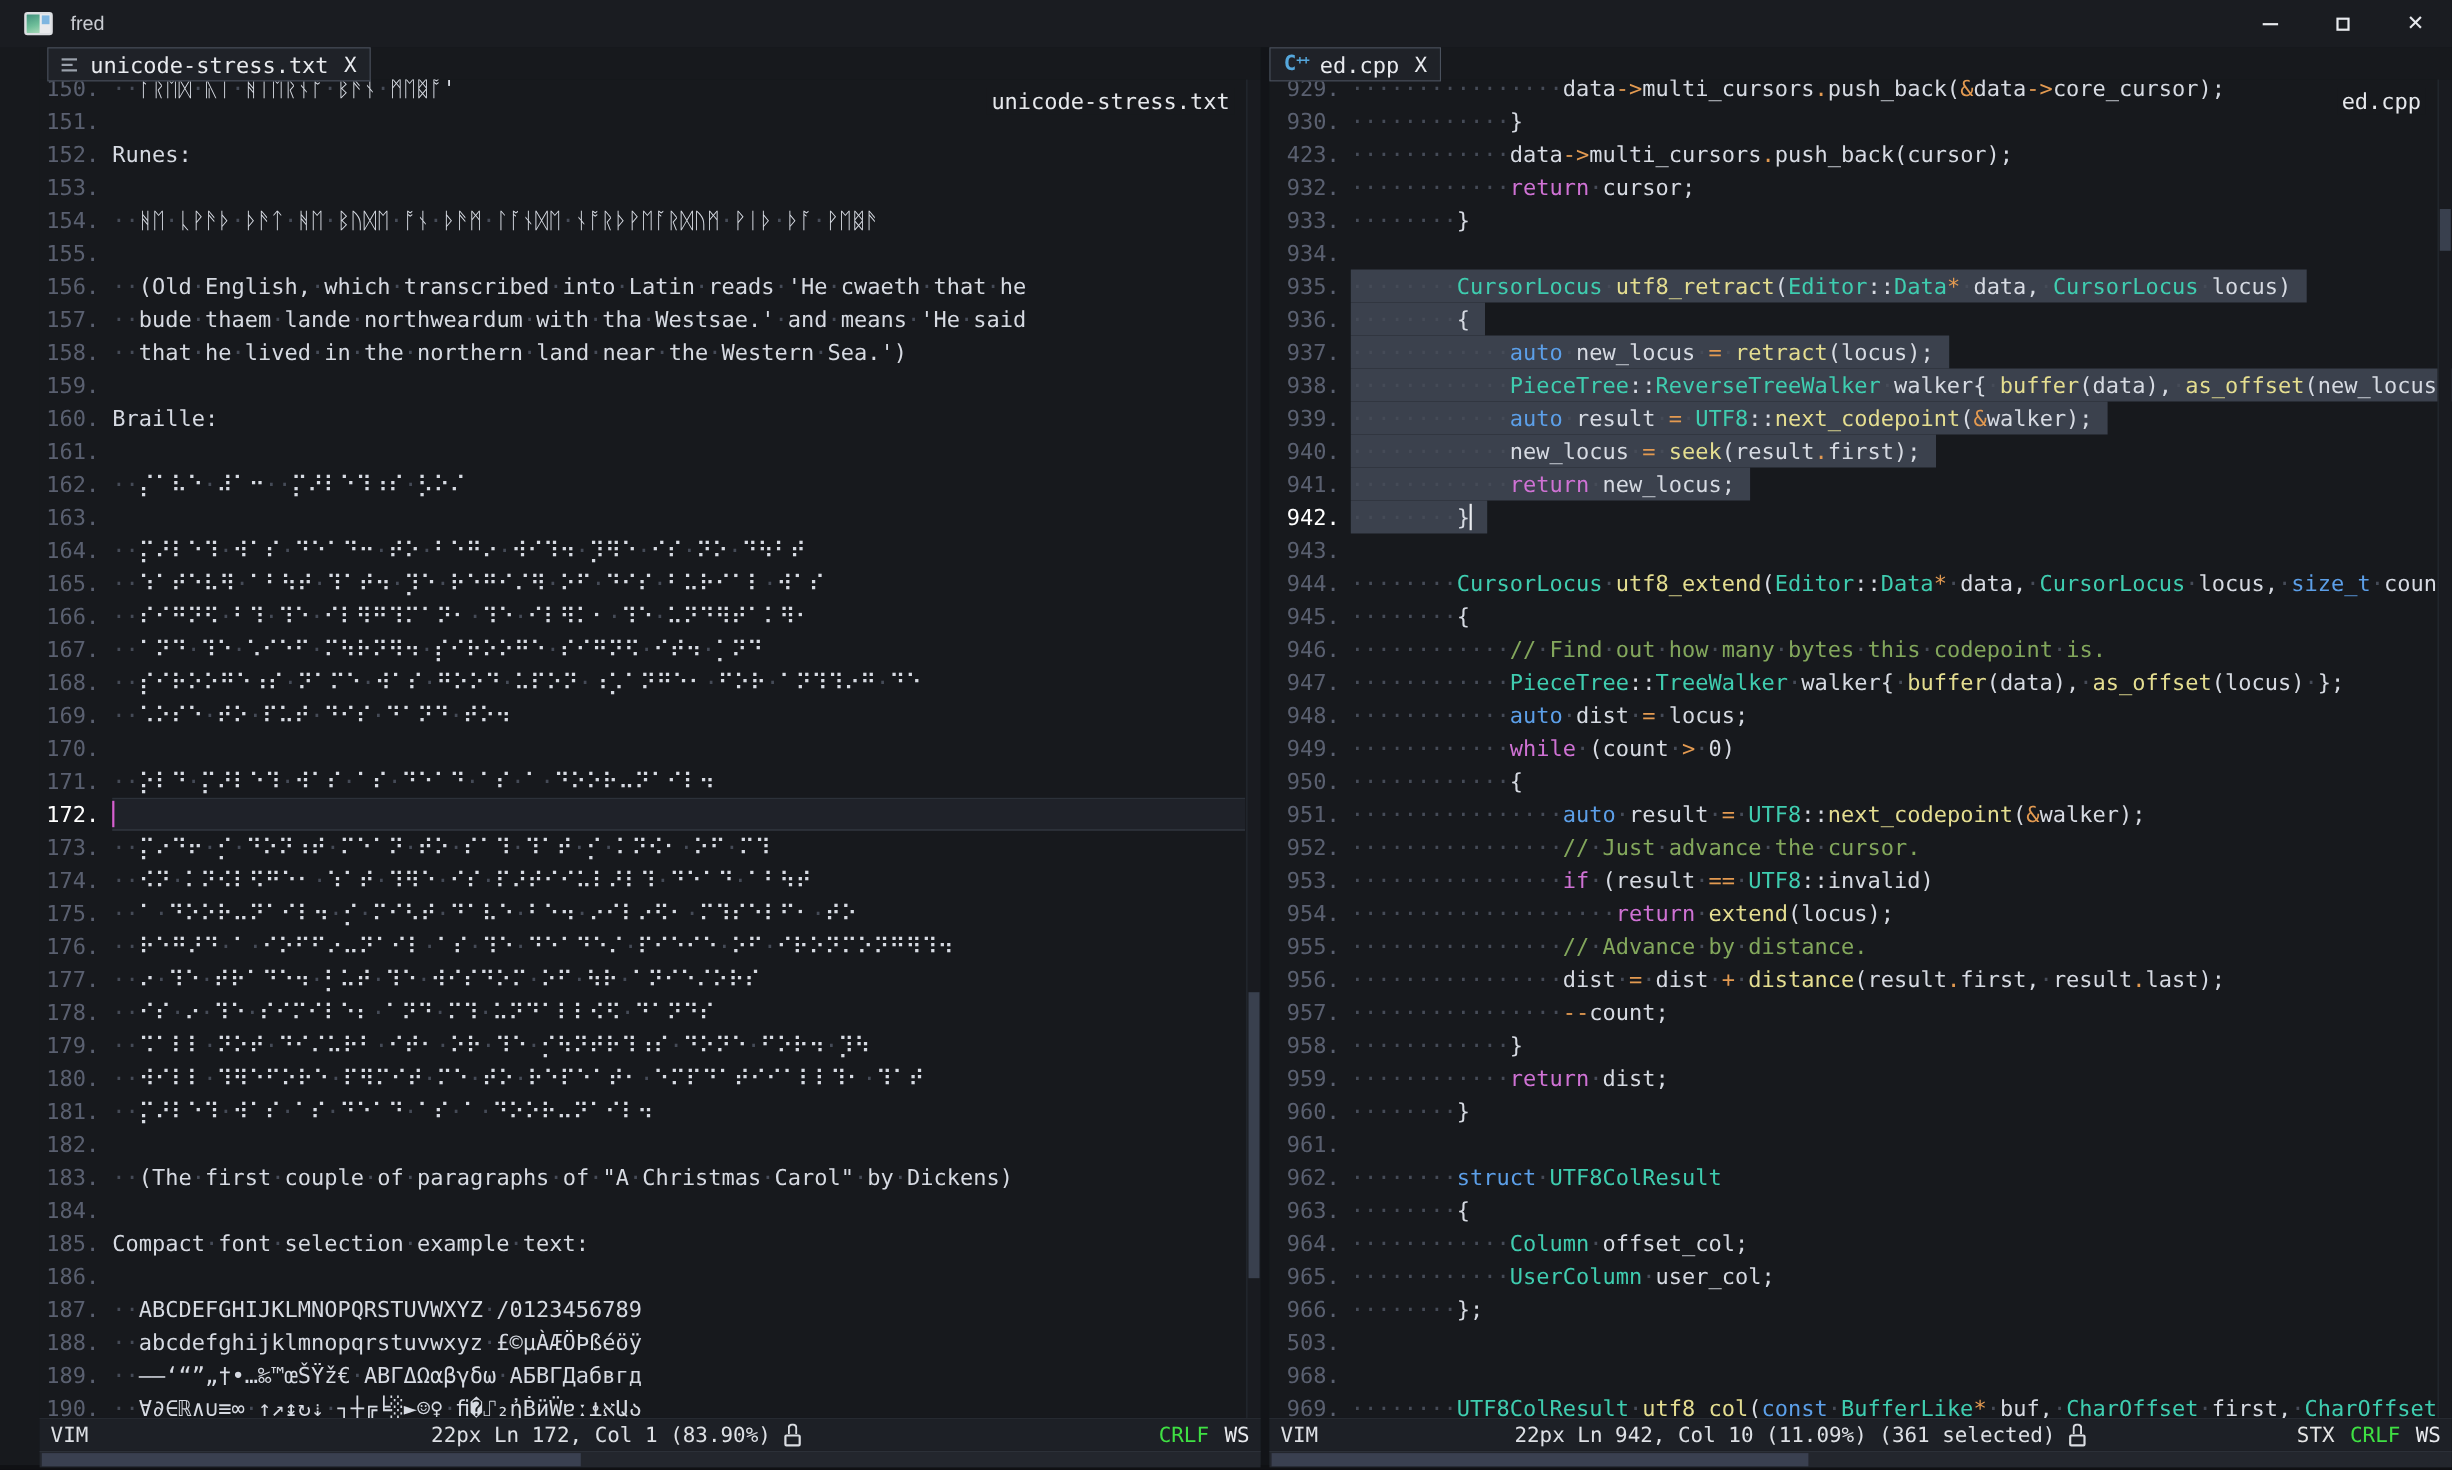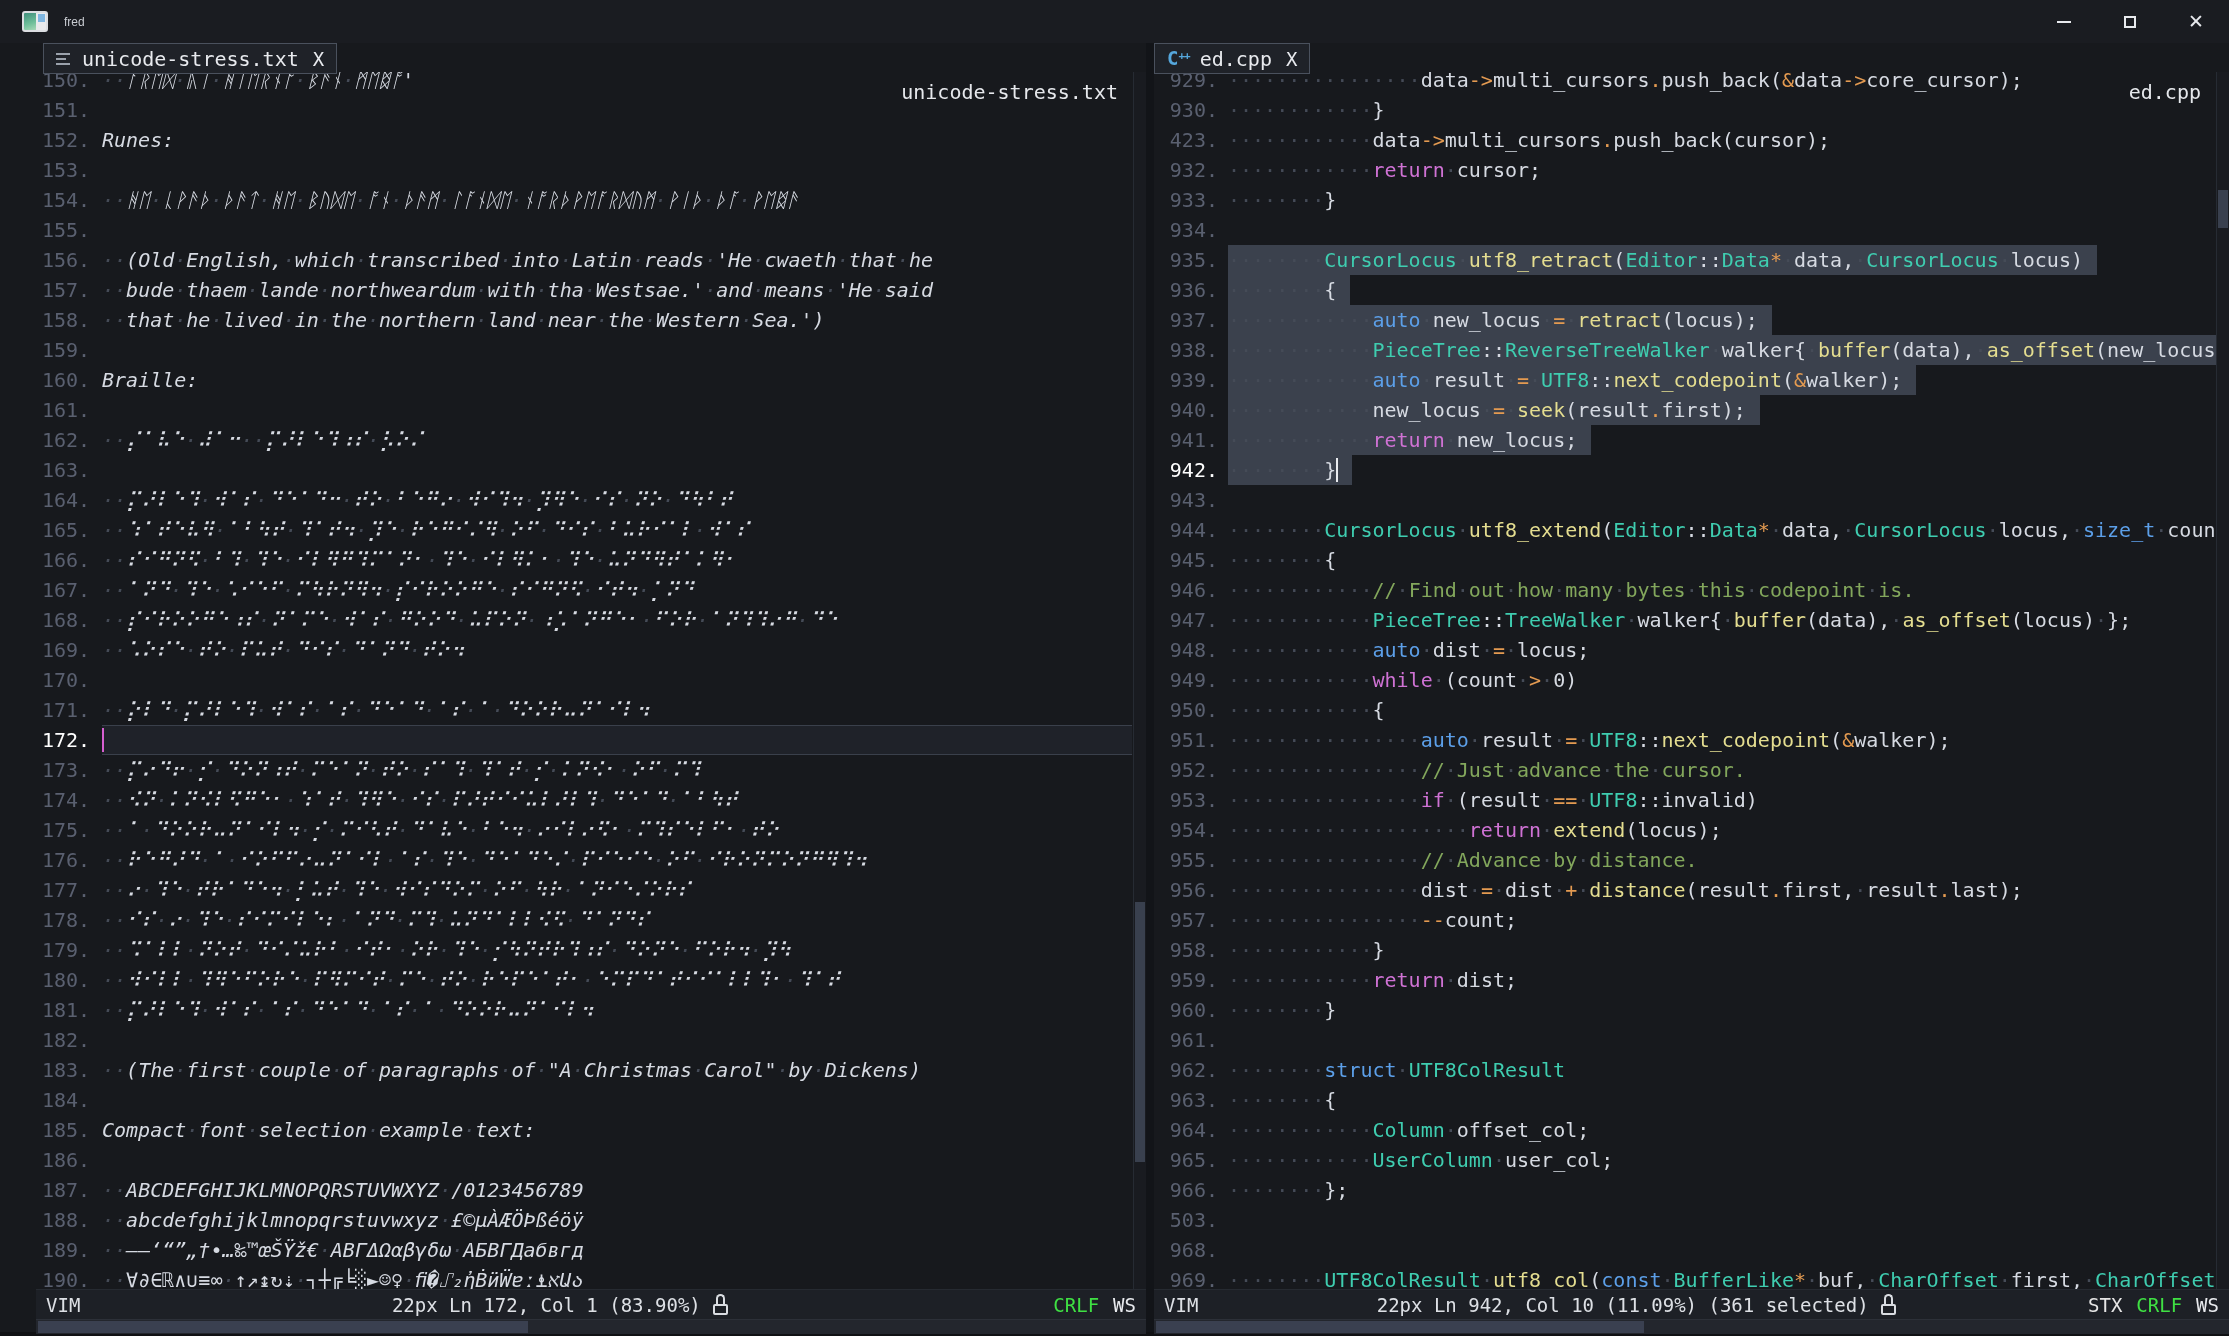--- a/index.html
+++ b/index.html
@@ -6,21 +6,21 @@
   html,body { background:#0c0d0f; }
   .window { position:relative; width:2229px; height:1336px; background:#17191d; overflow:hidden;
             font-family:"DejaVu Sans Mono", monospace; }
   
   .titlebar { height:43px; background:#1a1c21; display:flex; align-items:center; }
   .appicon { position:relative; width:26px; height:21px; margin-left:22px; background:#e9eaec;
              border-radius:3px; border:2px solid #dcdee2; overflow:hidden; flex:none; }
   .appicon .ai-left { position:absolute; left:0; top:0; bottom:0; width:55%;
              background:linear-gradient(160deg,#3f8f7c 0%,#6fbf9a 60%,#a8d8b8 100%); }
   .appicon .ai-blue { position:absolute; right:1px; top:1px; width:7px; height:8px; background:#7fb6e0; }
-  .title { margin-left:16px; color:#c9ccd2; font-family:"Liberation Sans", sans-serif; font-size:12px; }
+  .title { margin-left:16px; color:#c9ccd2; font-family:"Liberation Sans", sans-serif; font-size:18px; }
   .wincontrols { margin-left:auto; display:flex; height:100%; }
   .wbtn { width:66px; height:100%; display:flex; align-items:center; justify-content:center; cursor:default; }
   .ic-min { width:14px; height:2px; background:#e8eaee; display:block; }
   .ic-max { width:12px; height:12px; border:2px solid #e8eaee; display:block; }
   .ic-close { color:#e8eaee; font-size:19px; line-height:1; font-family:"DejaVu Sans", sans-serif; }
   
   .main { display:flex; height:1289px;margin-left:36px; }
   .pane { display:flex; flex-direction:column; position:relative; }
   .divider { width:8px; background:#121418; flex:none; }
   .tabrow { height:29px; background:#17191d; position:relative; z-index:6; flex:none; }
@@ -34,21 +34,21 @@
   .icon-textfile i:nth-child(3){ width:14px; }
   .cppicon { color:#55a7dc; font-weight:bold; font-size:19px; line-height:1; }
   .cppicon .pp { font-size:11px; vertical-align:6px; letter-spacing:-1px; }
   
   .editor { position:relative; height:1217px; overflow:hidden; background:#17191d; flex:none; }
   .code { position:absolute; top:-7px; left:0; right:0; }
   .row { height:30px; line-height:30px; display:flex; white-space:pre; font-size:20px; }
   .ln { flex:none; color:#5a6070; }
   .ln.active { color:#ffffff; }
   .pane-l .ln { width:58px; padding-left:6px; text-align:left; }
-  .pane-l .txt { margin-left:8px;font-style:italic; }
+  .pane-l .txt { margin-left:8px; }
   .pane-r .ln { width:64px; text-align:right; }
   .pane-r .txt { margin-left:10px; }
   .txt { white-space:pre; }
   .txt.sel { background:#3b414d; padding-right:14px; }
   .txt.selfull { background:#3b414d; flex:1; }
   .row.cur .txt { flex:1; background:#1f2229; box-shadow:inset 0 1px 0 #3a404b, inset 0 -1px 0 #3a404b; margin-right:14px; }
   .ws { color:var(--tk-ws); }
   .tk-w { color:var(--tk-w); } .tk-o { color:var(--tk-o); } .tk-b { color:var(--tk-b); }
   .tk-m { color:var(--tk-m); } .tk-t { color:var(--tk-t); } .tk-y { color:var(--tk-y); }
   .tk-c { color:var(--tk-c); }

